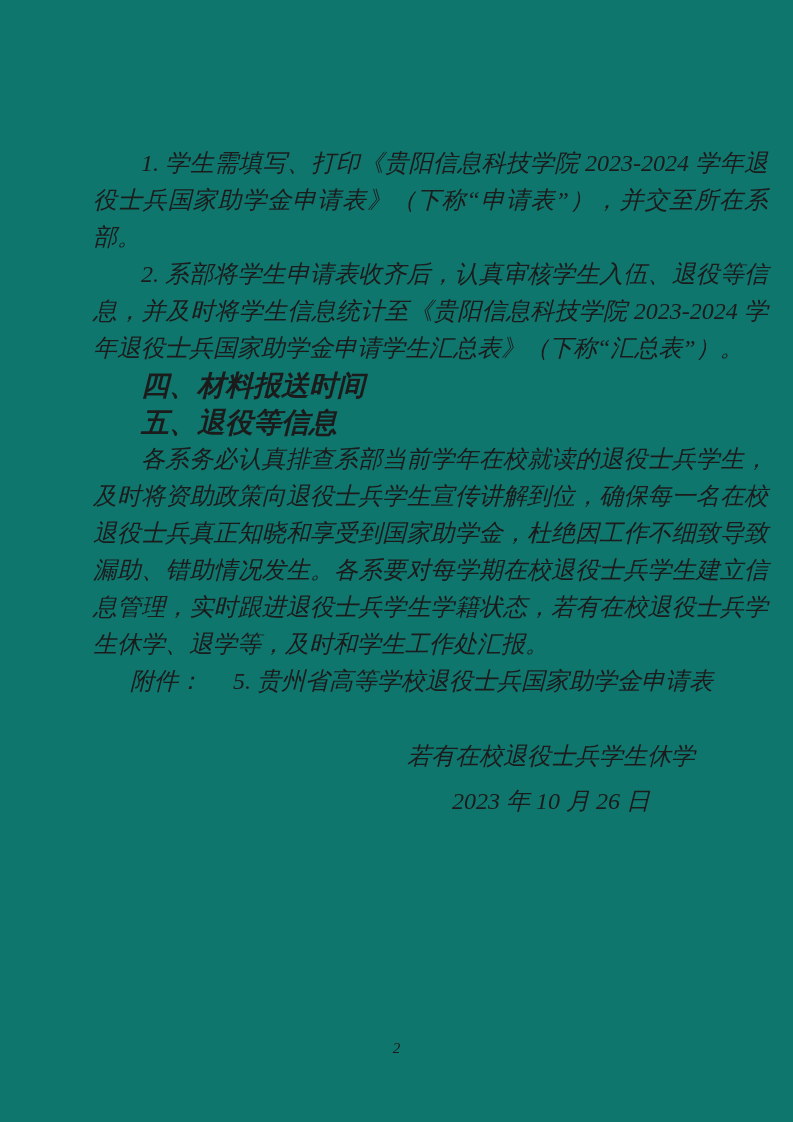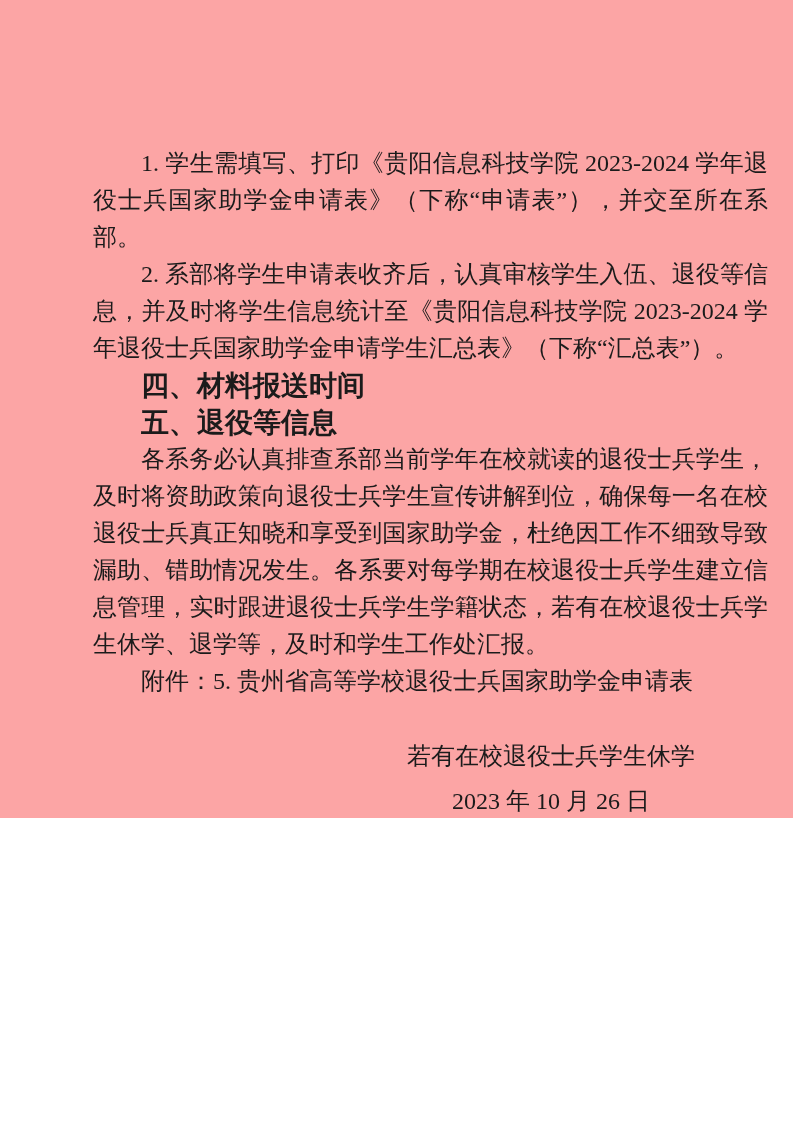--- a/index.html
+++ b/index.html
@@ -3,25 +3,26 @@
 <meta charset="utf-8">
 <style>
   html, body {
     margin: 0;
     padding: 0;
     background: #ffffff;
   }
   .page {
     position: relative;
     width: 793px;
-    height: 818px;
-    background: #fca5a5;
+    height: 1122px;
+    background: #0f766e;
     color: #1b1b1b;
     font-family: "Liberation Serif", "DejaVu Serif", serif;
     overflow: hidden;
+    font-style: italic;
   }
   .doc-body {
     position: absolute;
     left: 93px;
     top: 145px;
     width: 675px;
     font-size: 24px;
     line-height: 37px;
     text-align: justify;
   }
@@ -33,22 +34,23 @@
   h2.heading {
     margin: 0;
     font-size: 28px;
     line-height: 37px;
     text-indent: 48px;
     font-weight: 700;
     font-family: "Liberation Sans", "DejaVu Sans", sans-serif;
   }
   .attachments {
     display: flex;
-    margin-left: 48px;
+    margin-left: 37px;
     text-align: left;
+    justify-content: space-between;
   }
   .att-label {
     white-space: nowrap;
     flex: 0 0 auto;
   }
   .att-items {
     width: 535px;
   }
   .att-item {
     padding-left: 48px;

